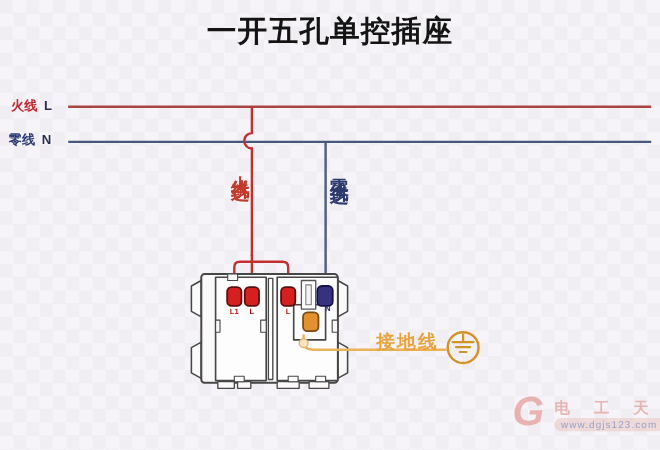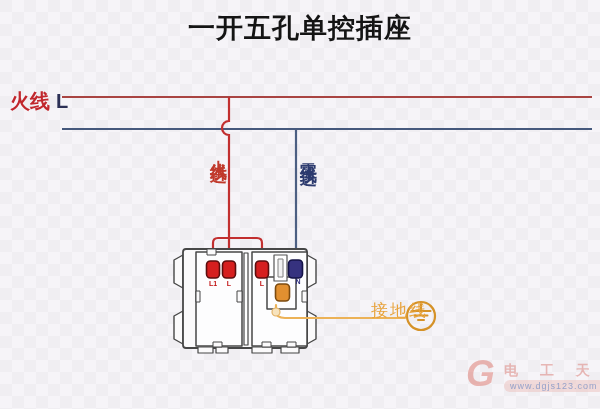--- a/index.html
+++ b/index.html
@@ -6,29 +6,29 @@
   body{font-family:"Liberation Sans","DejaVu Sans",sans-serif;}
   .canvas{
     position:relative;width:600px;height:409px;overflow:hidden;
     background-color:#f2f0f4;
     background-image:repeating-conic-gradient(#f6f4f8 0% 25%, #f0eef2 25% 50%);
     background-size:24px 24px;
   }
   .abs{position:absolute;}
   .title{left:0;right:0;text-align:center;font-weight:bold;color:#141414;
          font-size:27px;letter-spacing:1px;line-height:31px;}
-  .bus-label{font-weight:bold;font-size:20px;white-space:nowrap;}
+  .bus-label{font-weight:bold;font-size:12px;white-space:nowrap;}
   .bus-label .cn-live{color:#c1272d;}
   .bus-label .cn-neutral{color:#2c3a76;}
   .bus-label .tag{color:#2b2f55;margin-left:6px;}
   .vtext{writing-mode:vertical-lr;text-orientation:upright;font-weight:bold;
          font-size:17px;letter-spacing:3px;line-height:18px;}
   .vtext.hot{color:#c0392b;}
   .vtext.neu{color:#2c3a6e;}
-  .ground-label{color:#e8a33c;font-weight:normal;font-size:17px;letter-spacing:2px;margin-left:29px;}
+  .ground-label{color:#e8a33c;font-weight:bold;font-size:17px;letter-spacing:2px;}
   .tlabel{font-size:7px;font-weight:bold;text-align:center;width:16px;}
   .tlabel.red{color:#c11212;}
   .tlabel.blue{color:#2c2c7a;}
   .note{color:#a4473a;font-weight:bold;font-size:13.5px;white-space:nowrap;}
   .wm{pointer-events:none;}
   .wm-logo{font-size:37px;font-weight:bold;font-style:italic;
            color:rgba(223,128,118,0.55);line-height:36px;}
   .wm-name{font-size:14px;font-weight:bold;letter-spacing:9px;
            color:rgba(222,142,136,0.6);white-space:nowrap;}
   .wm-url{font-size:9px;color:rgba(140,155,200,0.9);
@@ -38,20 +38,23 @@
 </style>
 </head>
 <body>
 
 <div class="canvas">
 
   <div class="abs title" style="top:13px;">一开五孔单控插座</div>
 
   <div class="abs bus-label" style="left:10px;top:88px;">
     <span class="cn-live">火线</span><span class="tag">L</span>
+  </div>
+  <div class="abs bus-label" style="left:8px;top:119px;">
+    <span class="cn-neutral">零线</span><span class="tag">N</span>
   </div>
 
   <svg class="abs" style="left:0;top:0;" width="600" height="409" viewBox="0 0 600 409">
 
     <g>
       <line x1="62" y1="97" x2="592" y2="97" stroke="#a94442" stroke-width="2.2"></line>
     </g>
     <g>
       <line x1="62" y1="129" x2="592" y2="129" stroke="#46597d" stroke-width="2.2"></line>
     </g>

